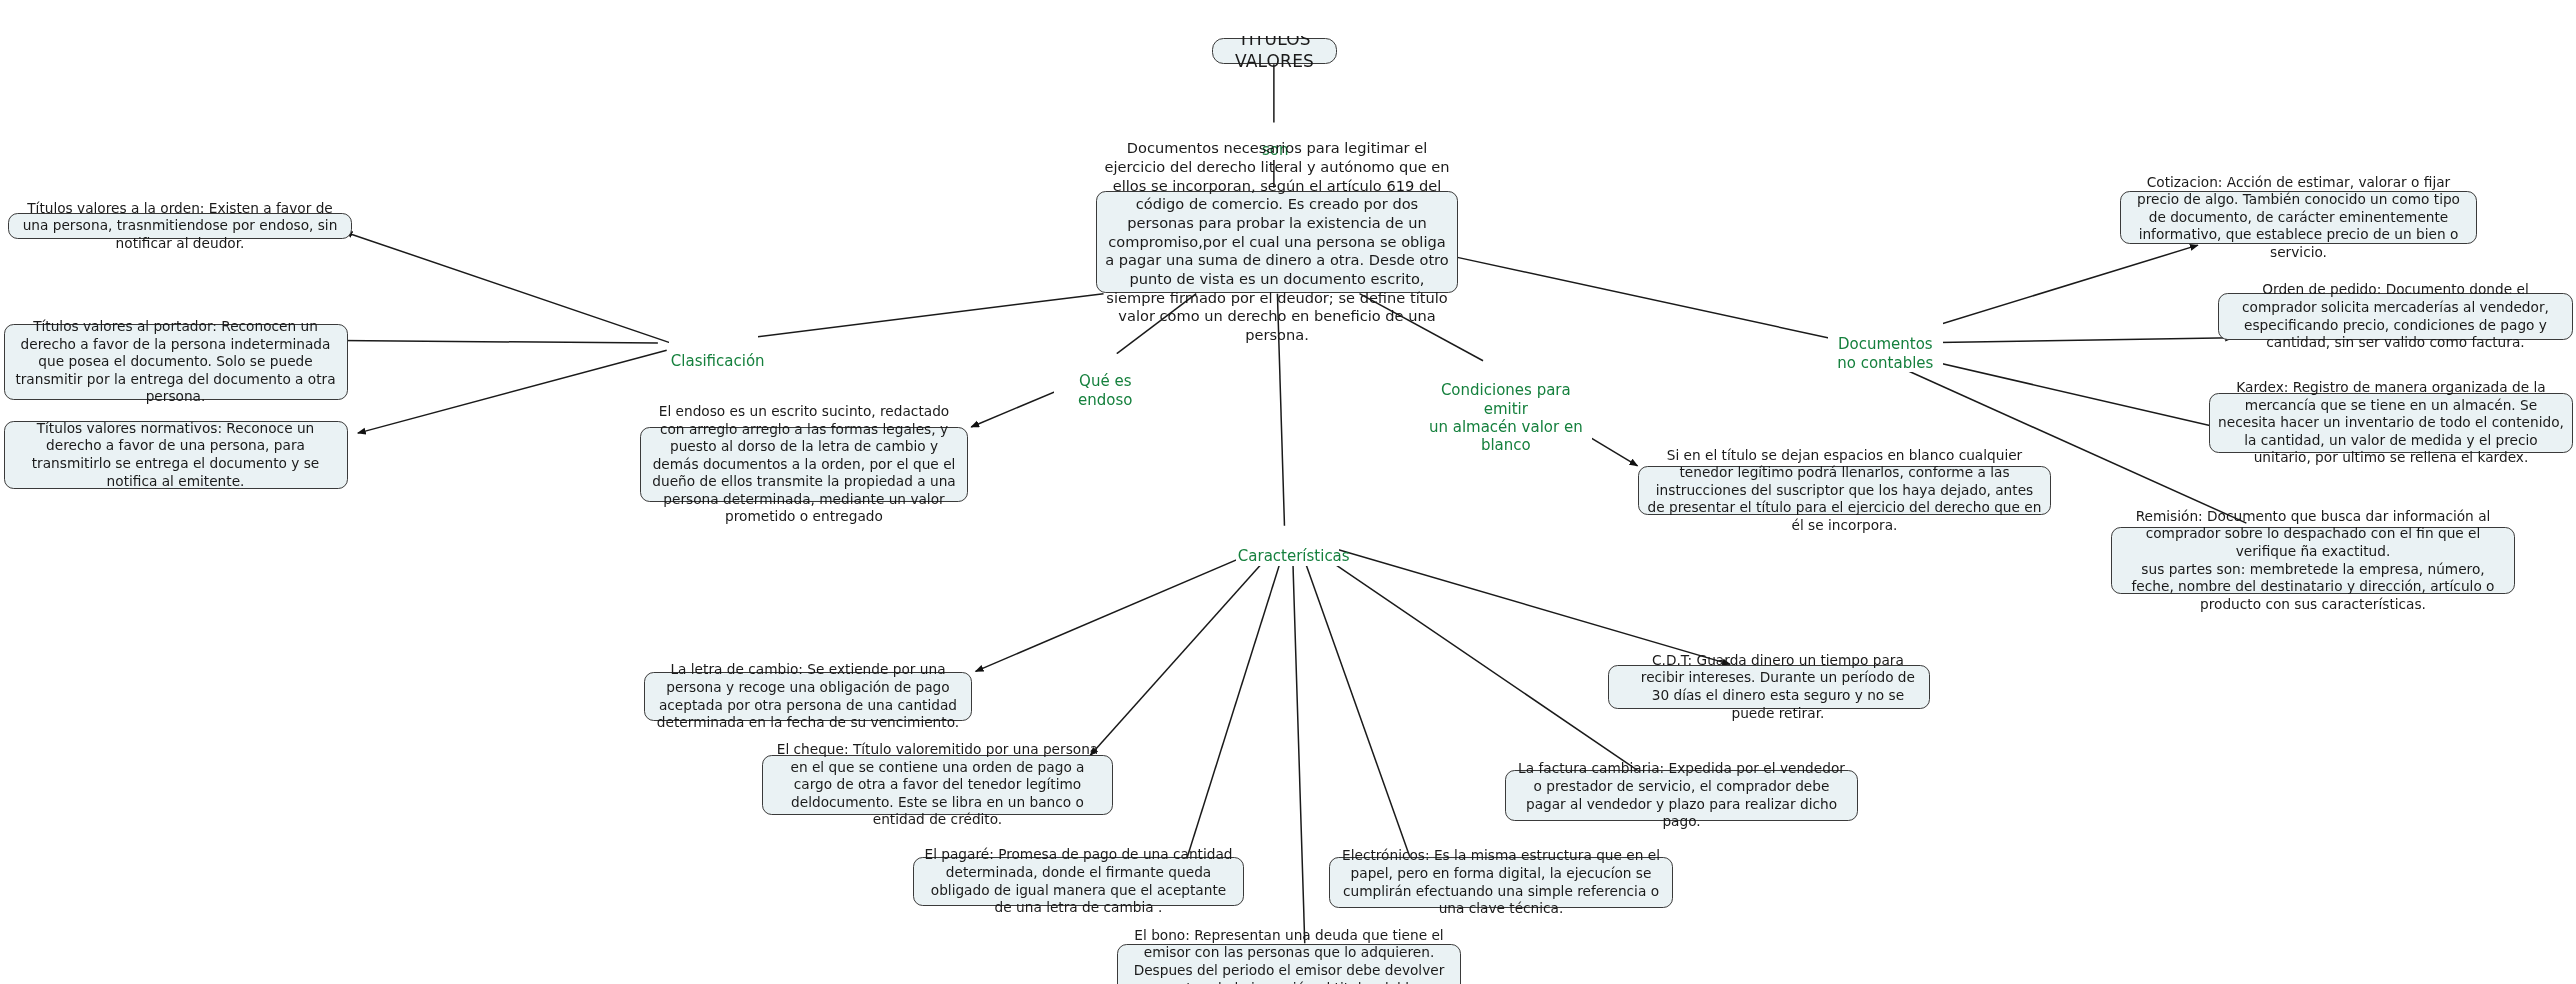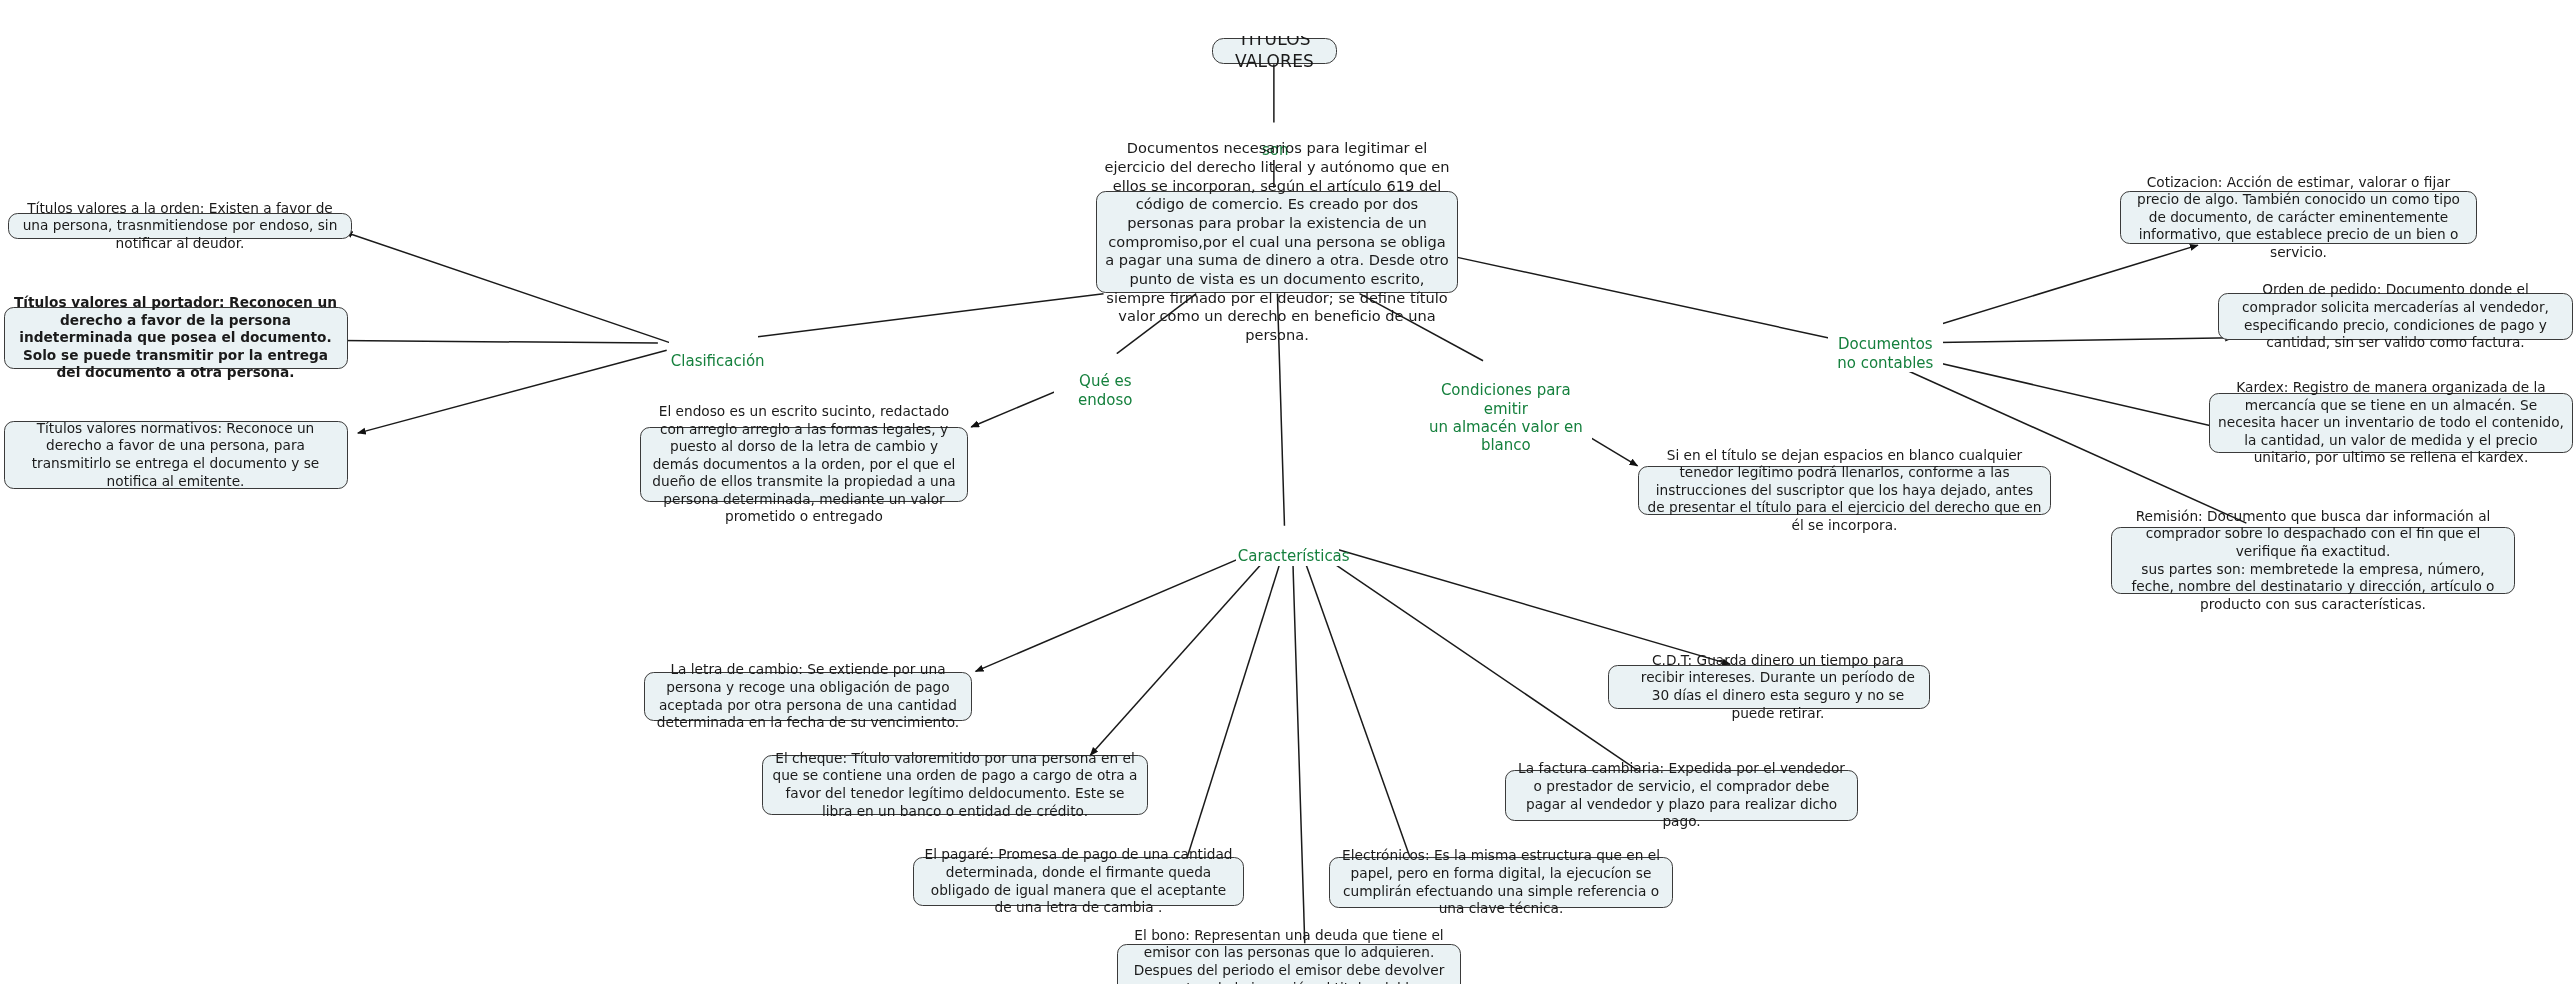--- a/index.html
+++ b/index.html
@@ -125,21 +125,21 @@
   </div>
 
   <div class="link-label" style="left:669px; top:298px; width:85px;">
     <span>Clasificación</span>
   </div>
 
   <div class="node leaf" style="left:8px; top:177px; width:344px; height:26px;">
     <span>Títulos valores a la orden: Existen a favor de una persona, trasnmitiendose por endoso, sin notificar al deudor.</span>
   </div>
 
-  <div class="node leaf" style="left:3.5px; top:271px; width:344px; height:62px;font-weight:bold;">
+  <div class="node leaf" style="left:3.5px; top:288px; width:344px; height:76px;">
     <span>Títulos valores al portador: Reconocen un derecho a favor de la persona indeterminada que posea el documento. Solo se puede transmitir por la entrega del documento a otra persona.</span>
   </div>
 
   <div class="node leaf" style="left:3.5px; top:385px; width:344px; height:68px;">
     <span>Títulos valores normativos: Reconoce un derecho a favor de una persona, para transmitirlo se entrega el documento y se notifica al emitente.</span>
   </div>
 
   <div class="link-label" style="left:1054px; top:318px; width:99px;">
     <span>Qué es endoso</span>
   </div>
@@ -180,21 +180,21 @@
   </div>
 
   <div class="link-label" style="left:1236px; top:493px; width:99px;">
     <span>Características</span>
   </div>
 
   <div class="node leaf" style="left:644px; top:636px; width:328px; height:49px;">
     <span>La letra de cambio: Se extiende por una persona y recoge una obligación de pago aceptada por otra persona de una cantidad determinada en la fecha de su vencimiento.</span>
   </div>
 
-  <div class="node leaf" style="left:762px; top:719px; width:386px; height:60px;">
+  <div class="node leaf" style="left:762px; top:719px; width:351px; height:60px;">
     <span>El cheque: Título valoremitido por una persona en el que se contiene una orden de pago a cargo de otra a favor del tenedor legítimo deldocumento. Este se libra en un banco o entidad de crédito.</span>
   </div>
 
   <div class="node leaf" style="left:913px; top:821px; width:331px; height:49px;">
     <span>El pagaré: Promesa de pago  de una cantidad determinada, donde el firmante queda obligado de igual manera que el aceptante de una letra de cambia .</span>
   </div>
 
   <div class="node leaf" style="left:1117px; top:908px; width:344px; height:71px;">
     <span>El bono: Representan una deuda que tiene el emisor con las personas que lo adquieren. Despues del periodo el emisor debe devolver en monton de la inversión al titular del bono. Exsisten dos tipos: los que pagan intereses y los que sólo pagan fecha de maduración.</span>
   </div>

